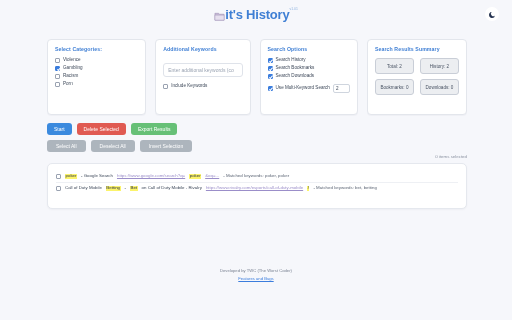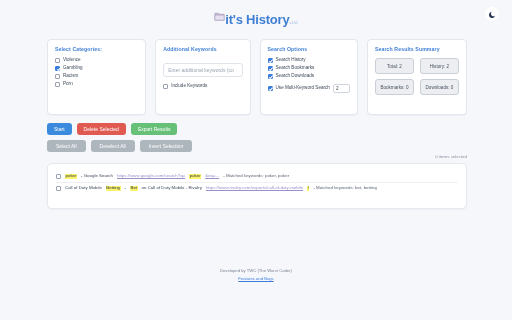--- a/index.html
+++ b/index.html
@@ -16,21 +16,21 @@
   
   .header {
     height: 34px;
     display: flex;
     align-items: center;
     justify-content: center;
     position: relative;
   }
   .brand {
     display: flex;
-    align-items: flex-end;
+    align-items: flex-start;
     gap: 0;
   }
   .brand-icon { display: block; }
   .brand-title {
     font-size: 13px;
     font-weight: bold;
     color: #3f7fd4;
     letter-spacing: -0.2px;
     line-height: 1;
   }

